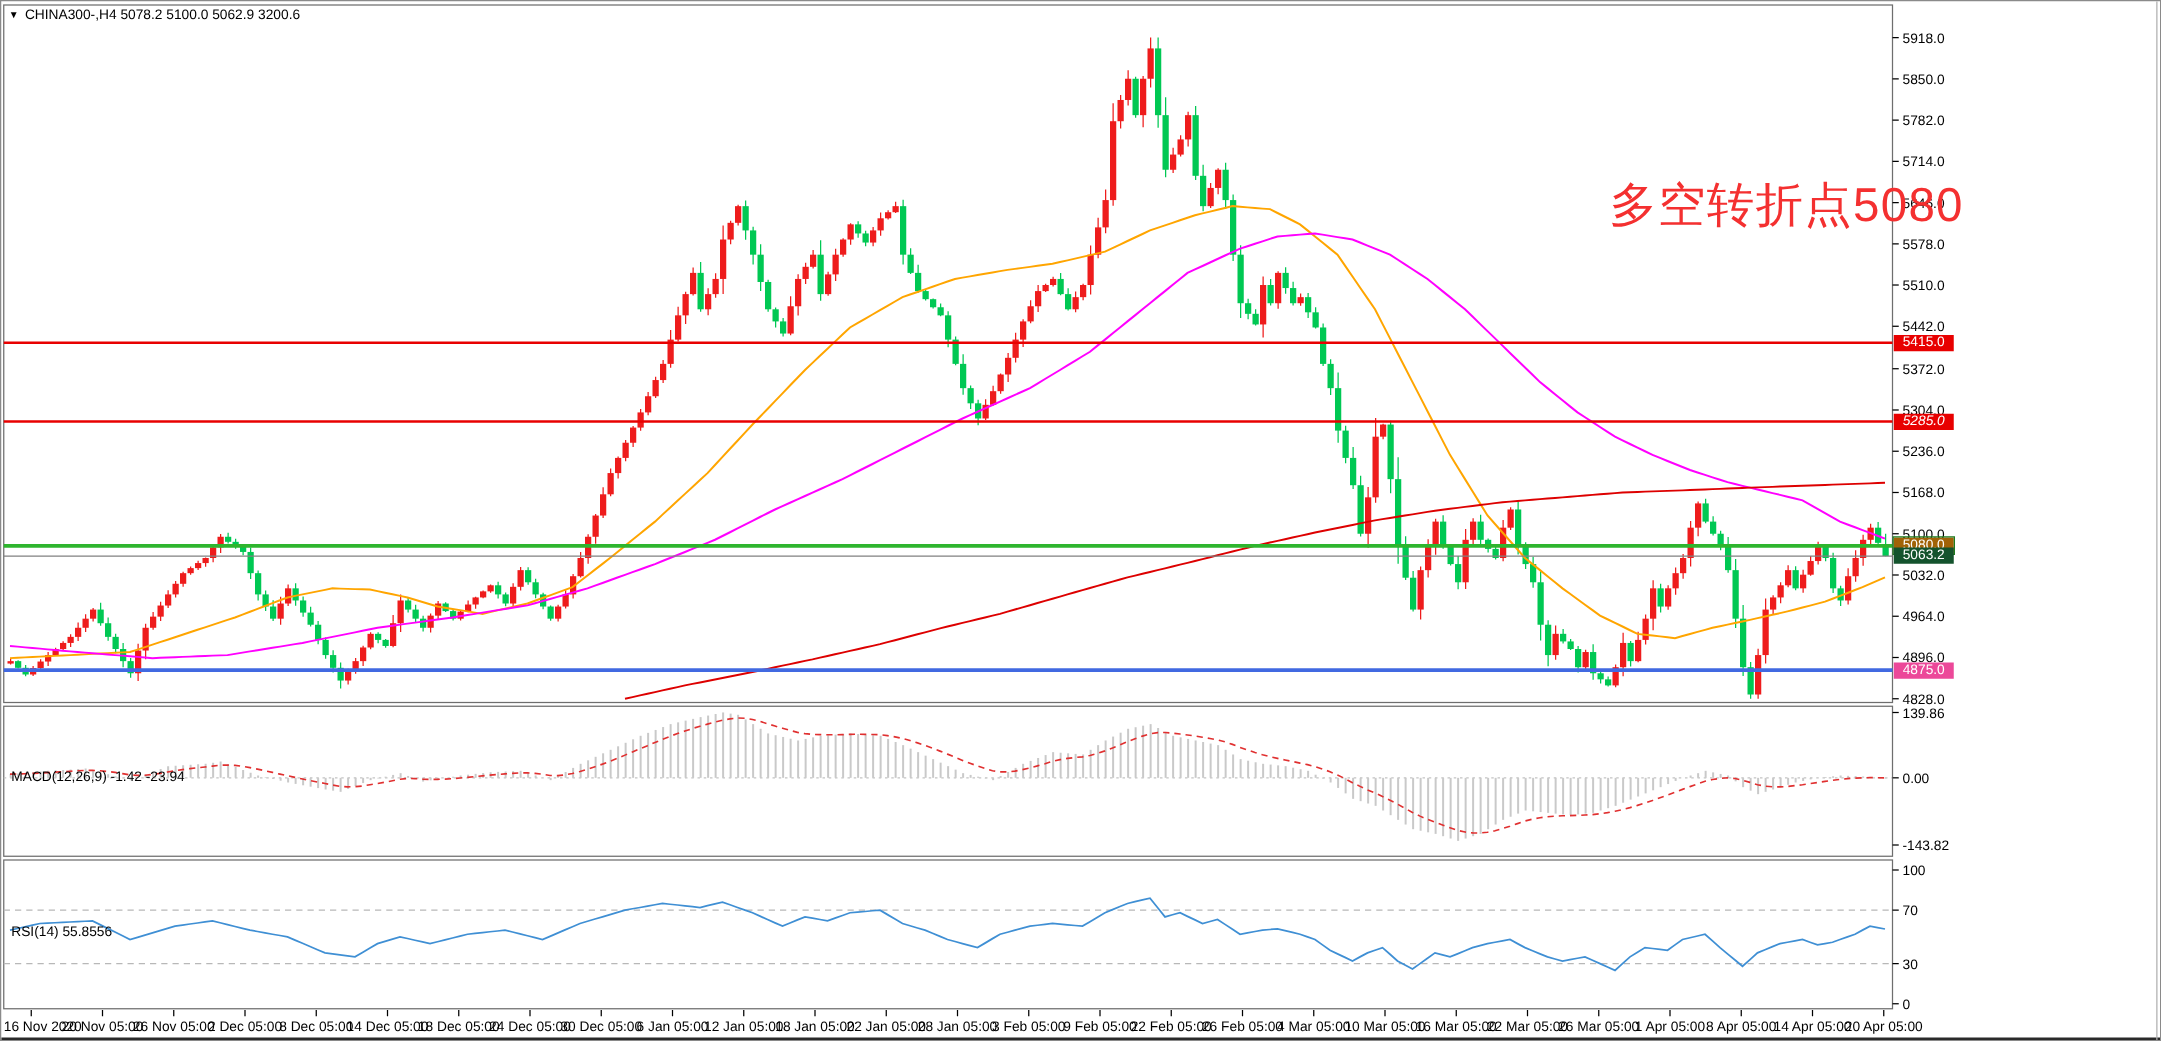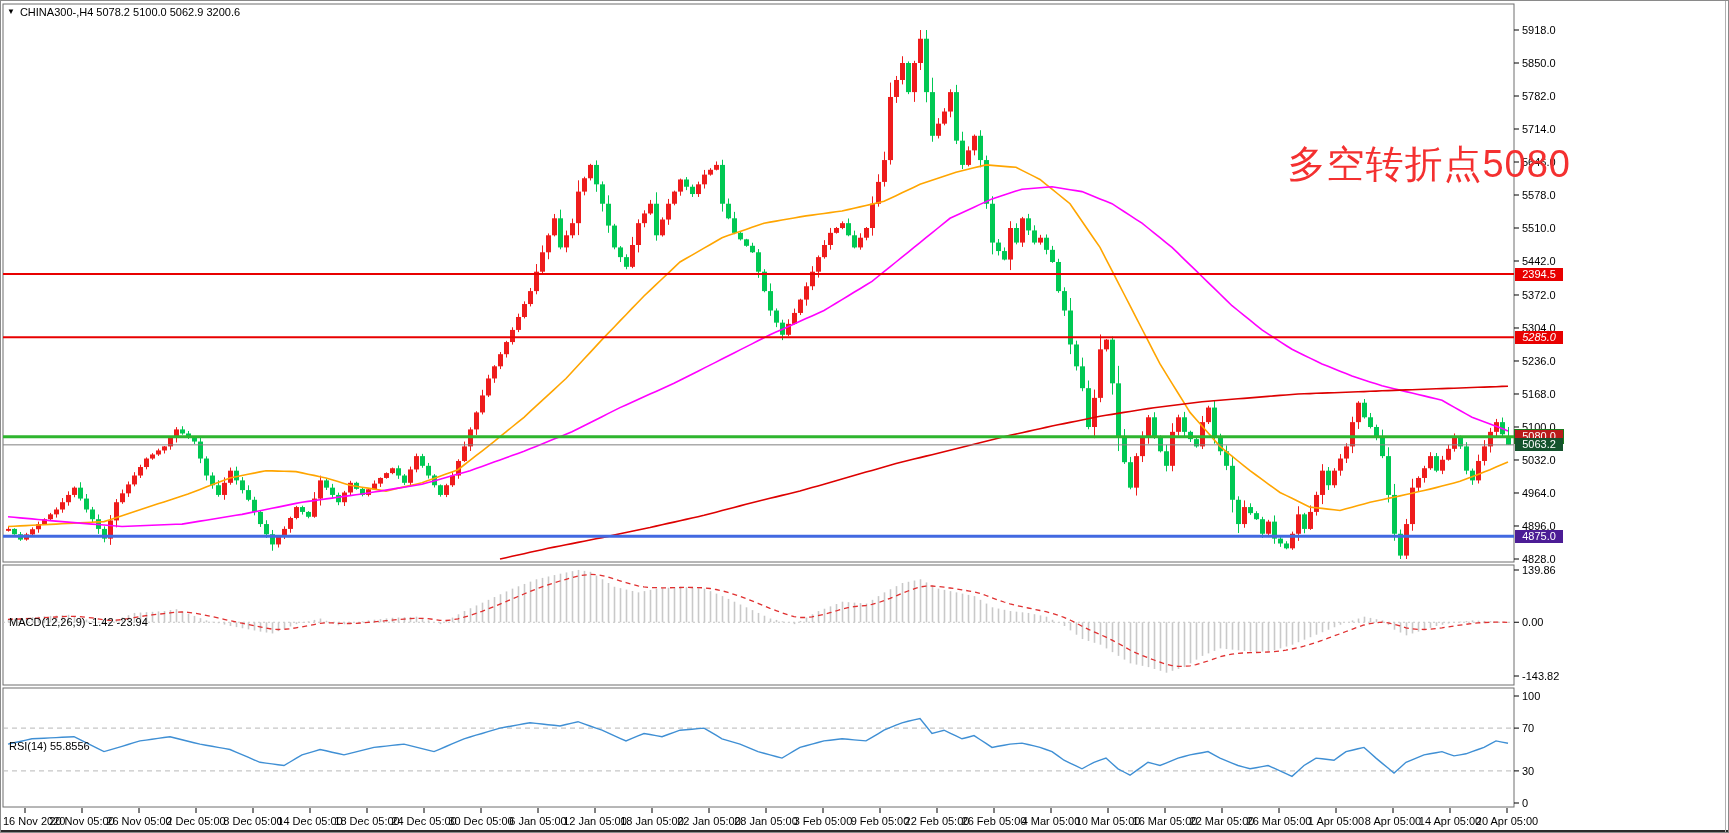--- a/index.html
+++ b/index.html
@@ -927,22 +927,22 @@
     <span class="tri">▼</span>
     <span>CHINA300-,H4  5078.2 5100.0 5062.9 3200.6</span>
   </div>
 
   <div class="annotation" style="color: rgb(244, 48, 48);">多空转折点5080</div>
 
   <div class="panel-label macd">MACD(12,26,9) -1.42 -23.94</div>
   <div class="panel-label rsi">RSI(14) 55.8556</div>
 
   <div id="badges">
-    <div class="badge" style="background: rgb(232, 0, 0); top: 266.617px;">2394.5</div>
+    <div class="badge" style="background: rgb(232, 0, 0); top: 266.617px;">5415.0</div>
     <div class="badge" style="background: rgb(232, 0, 0); top: 329.708px; font-style: italic;">5285.0</div>
-    <div class="badge" style="background: #b91c1c; top: 429.199px; outline: rgb(29, 122, 29) solid 1px;">5080.0</div>
-    <div class="badge" style="background: #4c1d95; top: 528.69px;">4875.0</div>
+    <div class="badge" style="background: #a16207; top: 429.199px; outline: rgb(29, 122, 29) solid 1px;">5080.0</div>
+    <div class="badge" style="background: #ec4899; top: 528.69px;">4875.0</div>
     <div class="badge" style="background: #14532d; top: 437.352px;">5063.2</div>
   </div>
 
   <div class="bottom-bar"></div>
   <div class="right-edge"></div>
 </div>
 
 </body></html>

